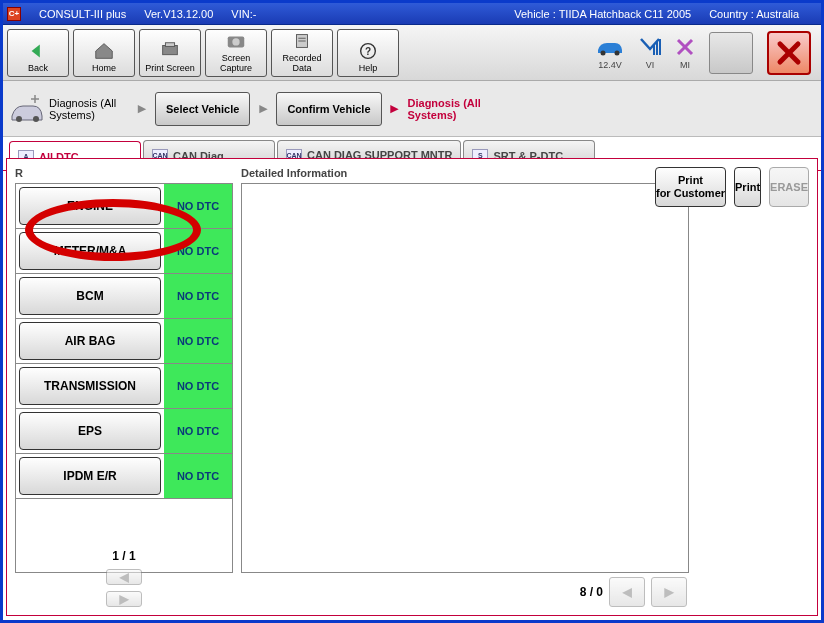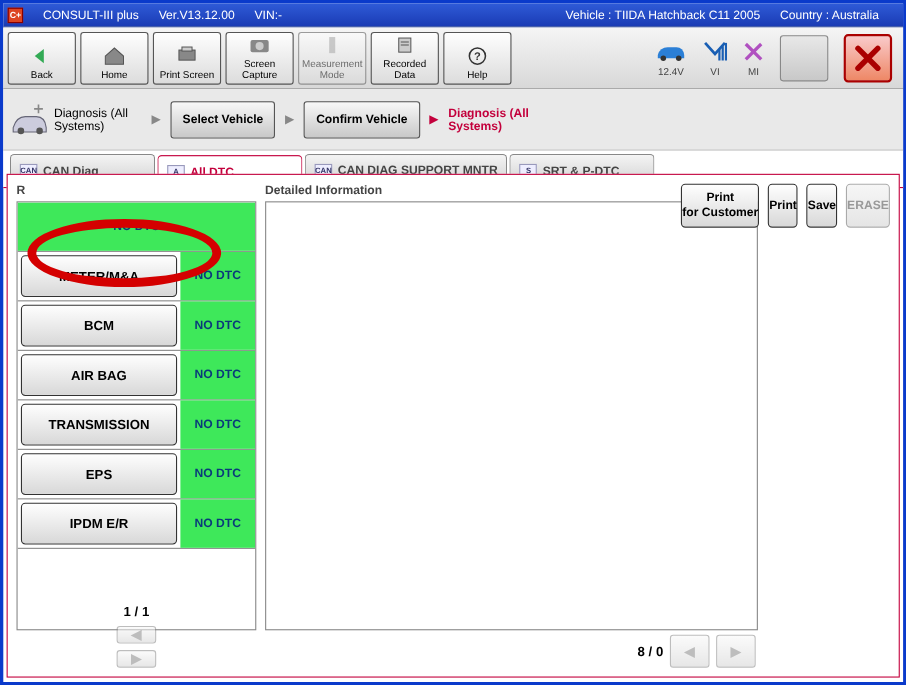--- a/index.html
+++ b/index.html
@@ -178,29 +178,20 @@
     </div>
     <div class="tbtn">
       <span class="ticon">
           <svg viewBox="0 0 24 20">
             <rect x="3" y="5" width="18" height="12" rx="2" fill="#888"></rect>
             <circle cx="12" cy="11" r="4" fill="#ccc"></circle>
           </svg>
         </span>
       <span style="white-space:pre; text-align:center;">Screen
 Capture</span>
-    </div>
-    <div class="tbtn disabled">
-      <span class="ticon">
-          <svg viewBox="0 0 24 20">
-            <rect x="9" y="2" width="6" height="16" fill="#aaa"></rect>
-          </svg>
-        </span>
-      <span style="white-space:pre; text-align:center;">Measurement
-Mode</span>
     </div>
     <div class="tbtn">
       <span class="ticon">
           <svg viewBox="0 0 24 20">
             <rect x="6" y="3" width="12" height="14" fill="#ccc" stroke="#555"></rect>
             <line x1="8" y1="7" x2="16" y2="7" stroke="#555"></line>
             <line x1="8" y1="10" x2="16" y2="10" stroke="#555"></line>
           </svg>
         </span>
       <span style="white-space:pre; text-align:center;">Recorded
@@ -273,43 +264,46 @@
       </div>
     <span class="crumb-arrow">▶</span>
     <div class="crumb-step">
         <span>Confirm Vehicle</span>
       </div>
     <span class="crumb-arrow" style="color:#c3003c;">▶</span>
     <span class="crumb-current">Diagnosis (All Systems)</span>
   </div>
 
   <div class="tabbar">
+    <div class="tab active">
+      <span class="mini">A</span>
+      <span>All DTC</span>
+    </div>
     <div class="tab">
       <span class="mini">CAN</span>
       <span>CAN Diag</span>
-    </div>
-    <div class="tab active">
-      <span class="mini">A</span>
-      <span>All DTC</span>
     </div>
     <div class="tab">
       <span class="mini">CAN</span>
       <span style="line-height:11px;">CAN DIAG SUPPORT MNTR</span>
     </div>
     <div class="tab">
       <span class="mini">S</span>
       <span>SRT &amp; P-DTC</span>
     </div>
   </div>
 
   <div class="main">
     <div class="leftcol">
       <div class="lefthead">R</div>
       <div class="syslist">
         <div class="sysrow">
+          <div class="sysbtn">
+              <span>ENGINE</span>
+            </div>
           <div class="sysstat">
               <span>NO DTC</span>
             </div>
         </div>
         <div class="sysrow">
           <div class="sysbtn">
               <span>METER/M&amp;A</span>
             </div>
           <div class="sysstat">
               <span>NO DTC</span>
@@ -372,23 +366,20 @@
         <div class="pgbtn dim">▶</div>
       </div>
     </div>
 
     <div class="rightcol">
       <div class="actbtn" style="white-space:pre;"><span>Print
 for Customer</span></div>
       <div class="actbtn">
           <span>Print</span>
         </div>
-      <div class="actbtn">
-          <span>Save</span>
-        </div>
       <div class="actbtn disabled">
           <span>ERASE</span>
         </div>
     </div>
   </div>
 
   <div class="annot"></div>
 </div>
 
 </body></html>

